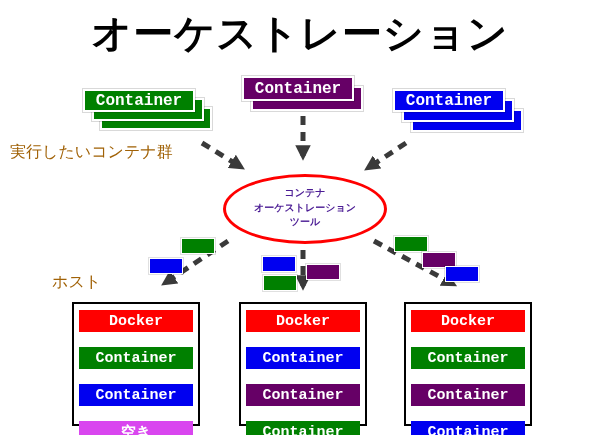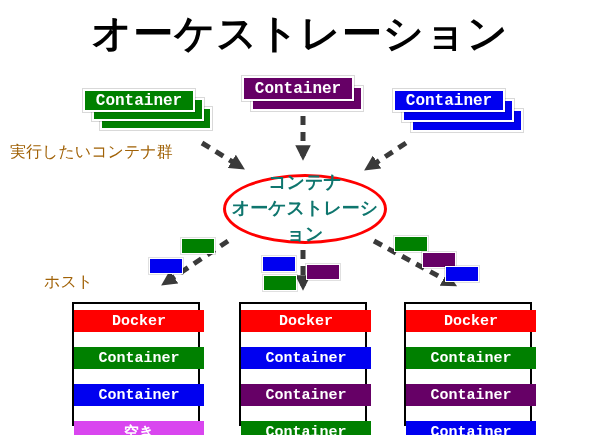--- a/index.html
+++ b/index.html
@@ -24,37 +24,37 @@
   }
   
   .side-label{font-size:16px;color:#a16207;white-space:nowrap;}
   
   #tool-ellipse{
     left:223px;top:174px;width:164px;height:70px;
     background:#fff;border:3.5px solid #ff0000;border-radius:50%;
     display:flex;align-items:center;justify-content:center;text-align:center;
     z-index:2;box-sizing:border-box;
   }
-  #tool-ellipse .tool-text{font-size:18px;font-weight:bold;line-height:1.45;color:#0f766e;}
+  #tool-ellipse .tool-text{font-size:10px;font-weight:bold;line-height:1.45;color:#4c1d95;}
   
   #arrows{left:0;top:0;z-index:1;pointer-events:none;}
   .dash-arrow{stroke:#3a3a3a;stroke-width:5;fill:none;stroke-dasharray:9 7;}
   
   .mini-bar{
     position:absolute;width:32px;height:14px;z-index:3;
     border:1.5px solid #fff;box-sizing:content-box;
     box-shadow:0 0 0 1px rgba(0,0,0,0.12);
   }
   
   .host-box{
     position:absolute;width:128px;height:124px;background:#fff;
     border:2px solid #000;box-sizing:border-box;z-index:2;
   }
   .host-row{
-    width:130px;height:22px;margin:15px auto;
+    width:114px;height:22px;margin:15px auto;
     display:flex;align-items:center;justify-content:center;
     color:#fff;font-weight:bold;font-size:15px;
   }
   .host-row.first{margin-top:6px;}
   .host-row.after-docker{margin-top:12px;}
   .host-row.next{margin-top:6px;}
 </style>
 </head>
 <body>
 
@@ -73,26 +73,27 @@
     <div class="stack-layer stack-front" style="left: 0px; top: 0px; width: 112px; height: 25px; background-color: rgb(102, 0, 102);">Container</div>
   </div>
 
   <div class="stack" style="left:393px;top:89px;width:132px;height:46px;">
     <div class="stack-layer" style="left: 18px; top: 20px; width: 112px; height: 23px; background-color: rgb(0, 0, 240);"></div>
     <div class="stack-layer" style="left: 9px; top: 10px; width: 112px; height: 23px; background-color: rgb(0, 0, 240);"></div>
     <div class="stack-layer stack-front" style="left: 0px; top: 0px; width: 112px; height: 23px; background-color: rgb(0, 0, 240);">Container</div>
   </div>
 
   <div class="abs side-label" style="left:10px;top:142px;">実行したいコンテナ群</div>
-  <div class="abs side-label" style="left:44px;top:272px;">ホスト</div>
+  <div class="abs side-label" style="left:52px;top:272px;">ホスト</div>
 
   <div id="tool-ellipse" class="abs">
     <div class="tool-text">
       <div>コンテナ</div>
       <div>オーケストレーション</div>
+      <div>ツール</div>
     </div>
   </div>
 
   <svg id="arrows" class="abs" width="600" height="435" viewBox="0 0 600 435">
     <defs>
       <marker id="ah" viewBox="0 0 10 10" refX="7" refY="5" markerWidth="3.1" markerHeight="3.1" orient="auto-start-reverse" markerUnits="strokeWidth">
         <path d="M0,0 L10,5 L0,10 z" fill="#3a3a3a"></path>
       </marker>
     </defs>
     <line class="dash-arrow" x1="202" y1="143" x2="241" y2="167" marker-end="url(#ah)"></line>

